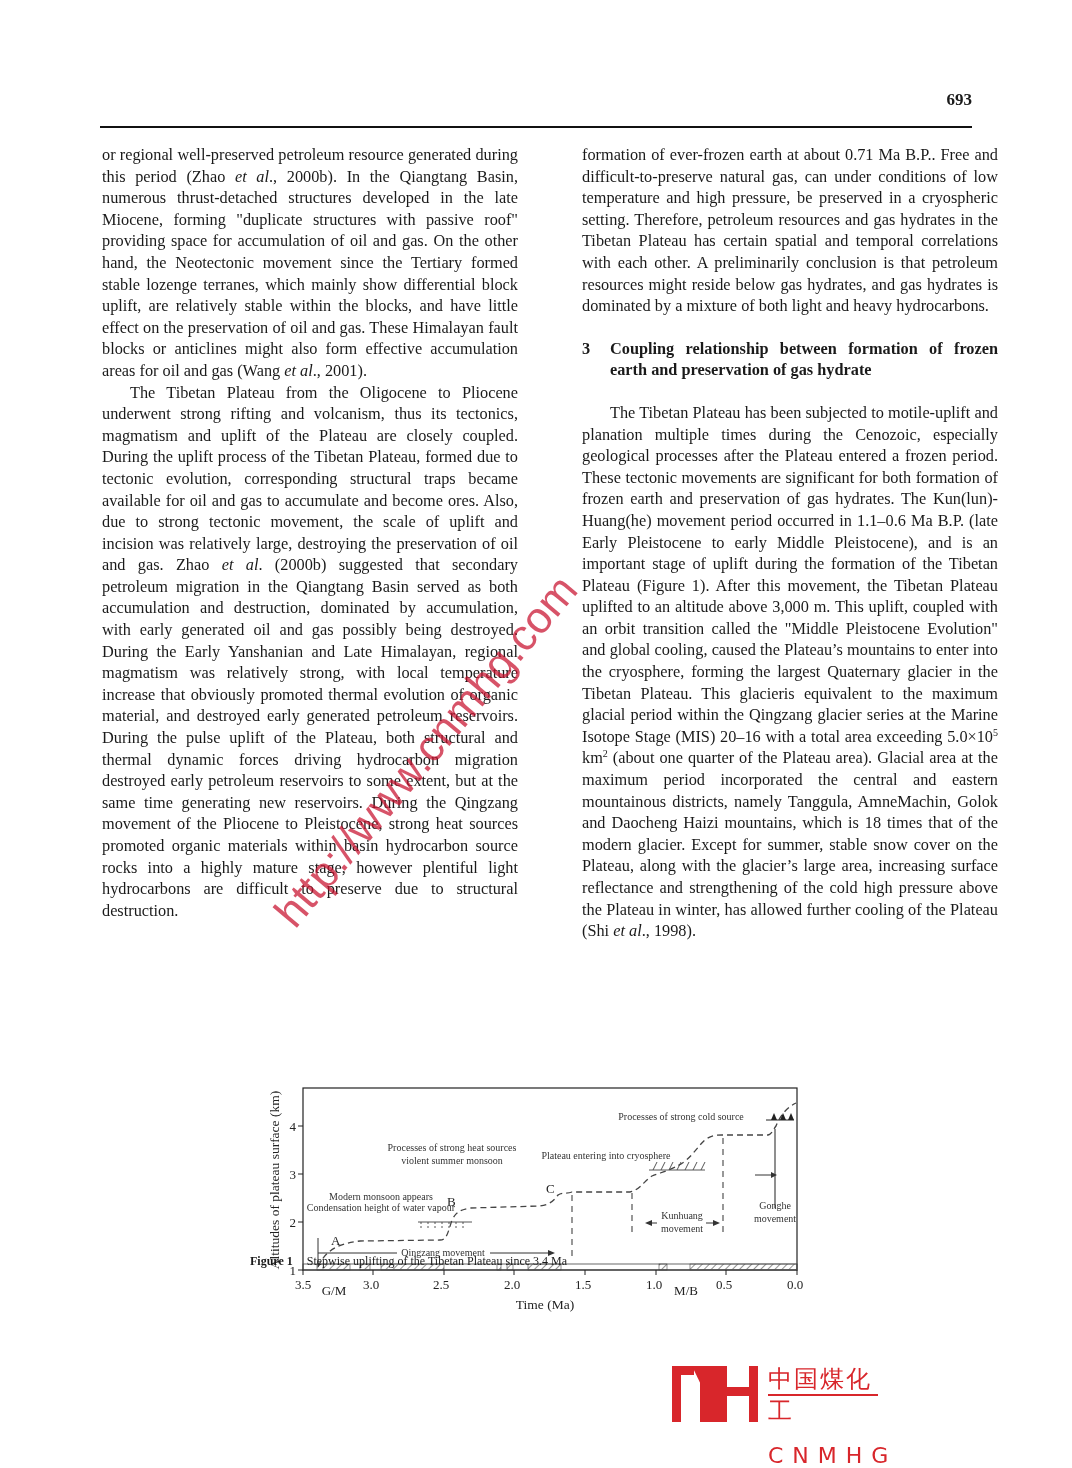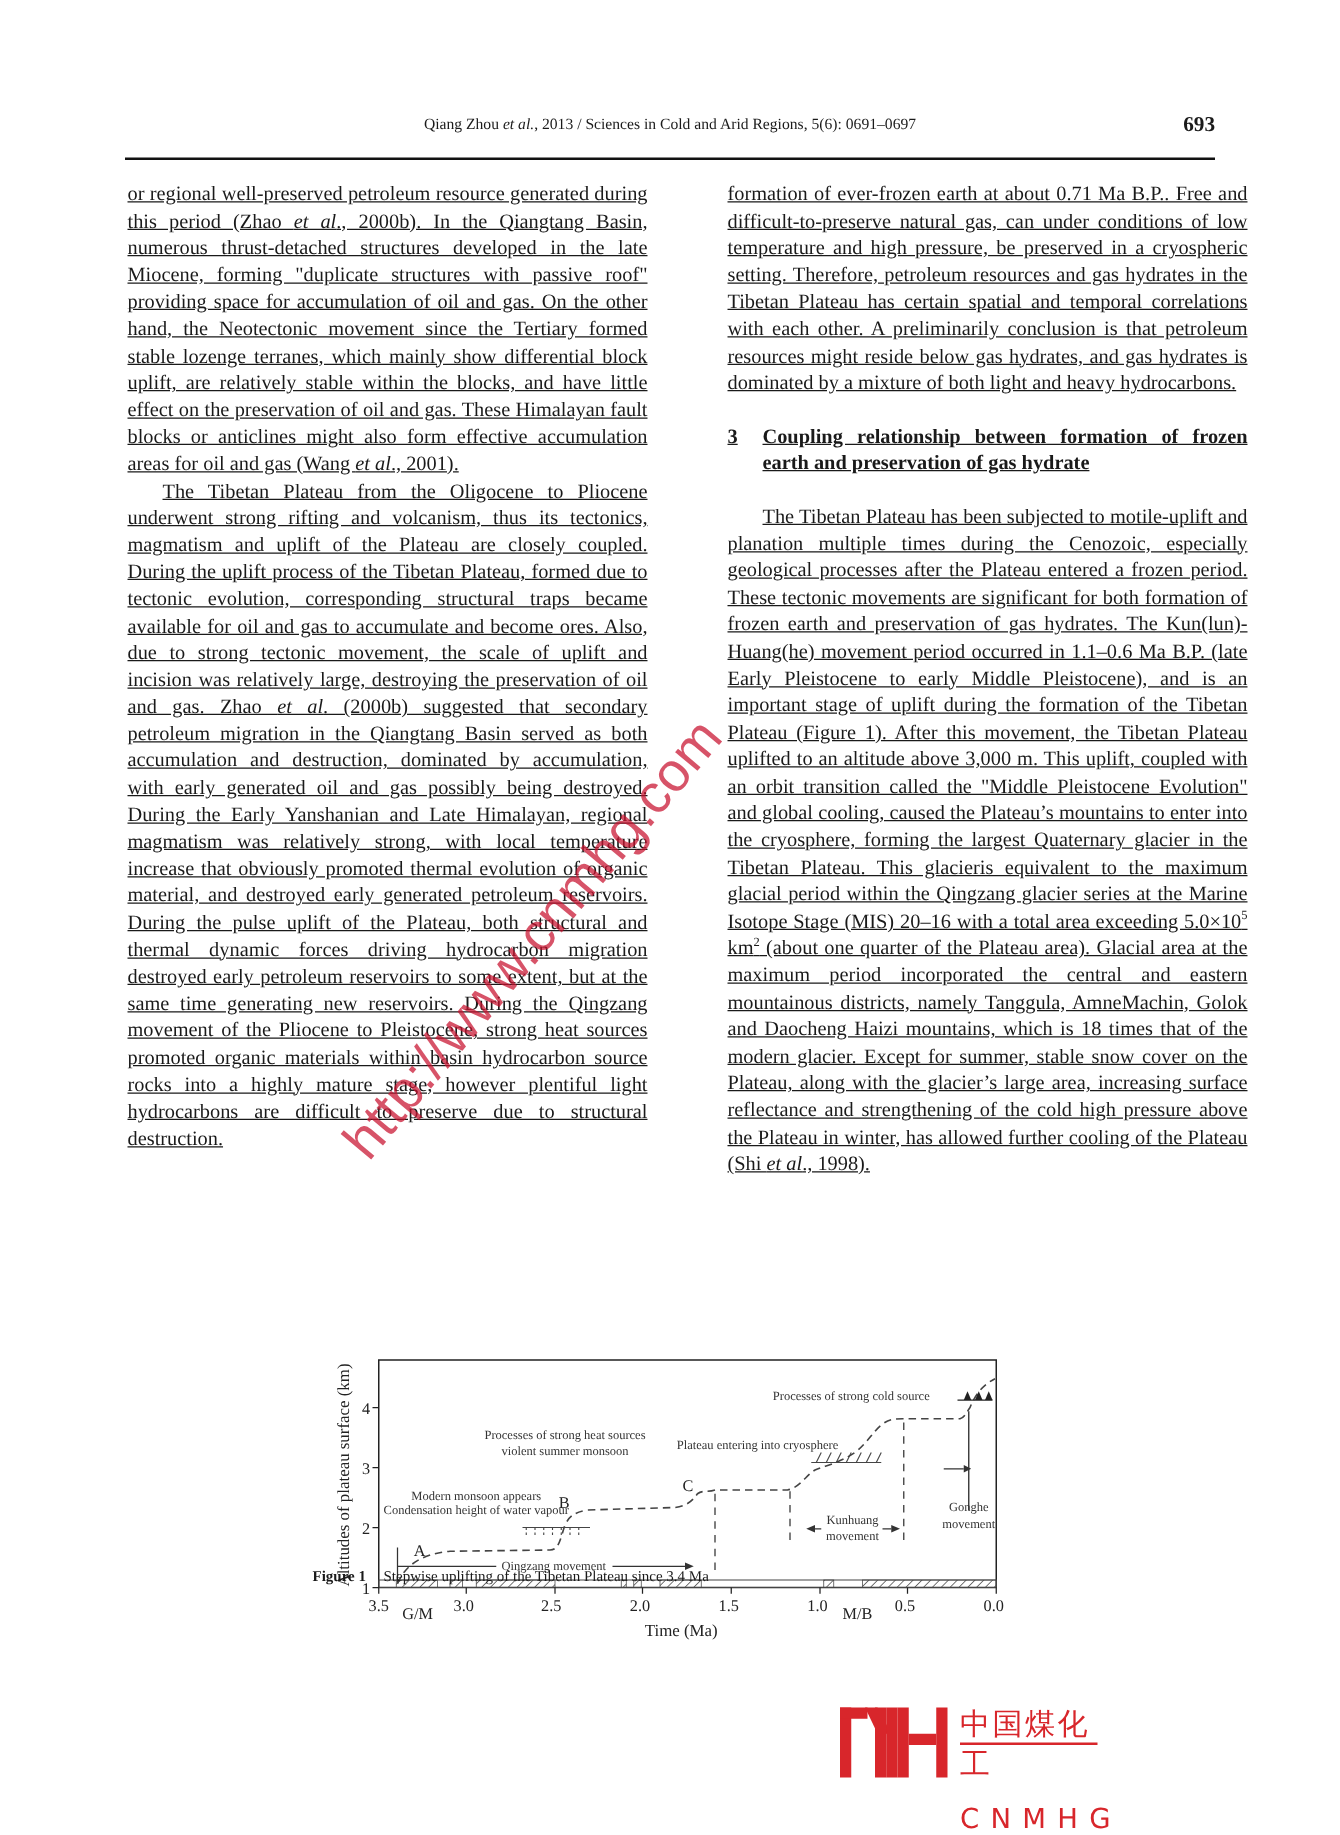--- a/index.html
+++ b/index.html
@@ -2,21 +2,21 @@
 <html><head>
 <meta charset="utf-8">
 <style>
   html, body { margin: 0; padding: 0; background: #ffffff; }
   body { width: 1072px; height: 1468px; position: relative; overflow: hidden;
          font-family: "Liberation Serif", "DejaVu Serif", serif; color: #1a1a1a; }
   .header { position: absolute; left: 100px; top: 88px; width: 872px; height: 40px; }
   .header .running { position: absolute; left: 0; width: 872px; text-align: center; top: 4px; font-size: 12.5px; }
   .header .pageno { position: absolute; right: 0; top: 2px; font-size: 17px; font-weight: bold; }
   .rule { position: absolute; left: 100px; top: 126px; width: 872px; height: 1.5px; background: #111; }
-  .col { position: absolute; top: 144px; width: 416px; font-size: 16.3px; line-height: 21.6px; text-align: justify; hyphens: none; text-decoration: underline; }
+  .col { position: absolute; top: 144px; width: 416px; font-size: 16.3px; line-height: 21.6px; text-align: justify; hyphens: none; }
   .col.left { left: 102px; }
   .col.right { left: 555px; margin-left: 27px; }
   .col p { margin: 0; }
   .col p.ind { text-indent: 28px; }
   .heading { font-weight: bold; margin: 21px 0 21px 0 !important; display: flex; }
   .heading .num { width: 28px; flex: none; }
   .heading .txt { flex: 1; text-align: justify; }
   sup { font-size: 10px; line-height: 0; }
   .figure { position: absolute; left: 260px; top: 1082px; width: 560px; height: 240px; }
   .caption { position: absolute; left: 250px; top: 1254px; font-size: 12px; text-align: center; }
@@ -24,21 +24,20 @@
   .watermark { position: absolute; left: 265px; top: 530px; width: 560px; height: 420px; pointer-events: none; }
   .logo { position: absolute; left: 670px; top: 1363px; width: 220px; height: 62px; }
   .logo .cn { position: absolute; left: 98px; top: 0; font-family: "DejaVu Sans", sans-serif; font-size: 24px; color: #d8262b; letter-spacing: 2px; }
   .logo .en { position: absolute; left: 98px; top: 33px; font-family: "DejaVu Sans", sans-serif; font-size: 22px; color: #d8262b; letter-spacing: 9px; margin-top: 47px; }
   .logo .line { position: absolute; left: 98px; top: 31px; width: 110px; height: 1.5px; background: #d8262b; }
 </style>
 </head>
 <body>
 
 <div class="header">
-  <div class="running"><span>Qiang Zhou </span><i>et al.</i><span>, 2013 / Sciences in Cold and Arid Regions, 5(6): 0691–0697</span></div>
   <div class="pageno">693</div>
 </div>
 <div class="rule"></div>
 
 <div class="col left">
   <p><span>or regional well-preserved petroleum resource generated during this period (Zhao </span><i>et al</i><span>., 2000b). In the Qiangtang Basin, numerous thrust-detached structures developed in the late Miocene, forming "duplicate structures with passive roof" providing space for accumulation of oil and gas. On the other hand, the Neotectonic movement since the Tertiary formed stable lozenge terranes, which mainly show differential block uplift, are relatively stable within the blocks, and have little effect on the preservation of oil and gas. These Himalayan fault blocks or anticlines might also form effective accumulation areas for oil and gas (Wang </span><i>et al</i><span>., 2001).</span></p>
   <p class="ind"><span>The Tibetan Plateau from the Oligocene to Pliocene underwent strong rifting and volcanism, thus its tectonics, magmatism and uplift of the Plateau are closely coupled. During the uplift process of the Tibetan Plateau, formed due to tectonic evolution, corresponding structural traps became available for oil and gas to accumulate and become ores. Also, due to strong tectonic movement, the scale of uplift and incision was relatively large, destroying the preservation of oil and gas. Zhao </span><i>et al</i><span>. (2000b) suggested that secondary petroleum migration in the Qiangtang Basin served as both accumulation and destruction, dominated by accumulation, with early generated oil and gas possibly being destroyed. During the Early Yanshanian and Late Himalayan, regional magmatism was relatively strong, with local temperature increase that obviously promoted thermal evolution of organic material, and destroyed early generated petroleum reservoirs. During the pulse uplift of the Plateau, both structural and thermal dynamic forces driving hydrocarbon migration destroyed early petroleum reservoirs to some extent, but at the same time generating new reservoirs. During the Qingzang movement of the Pliocene to Pleistocene, strong heat sources promoted organic materials within basin hydrocarbon source rocks into a highly mature stage, however plentiful light hydrocarbons are difficult to preserve due to structural destruction.</span></p>
 </div>
 
 <div class="col right">

